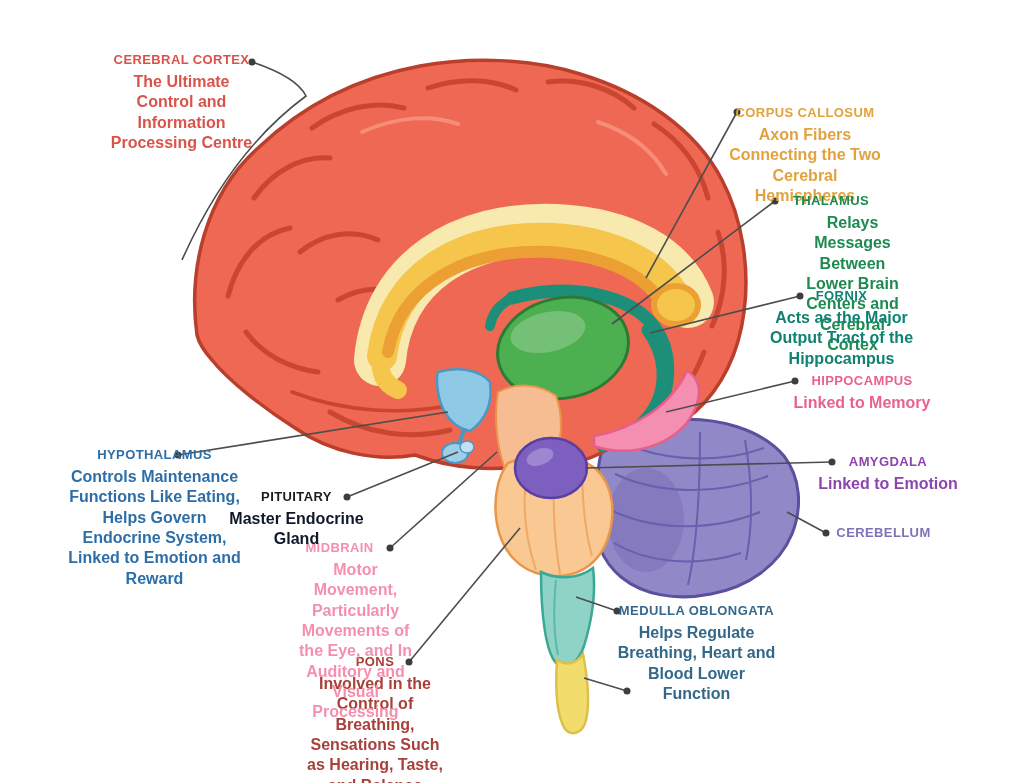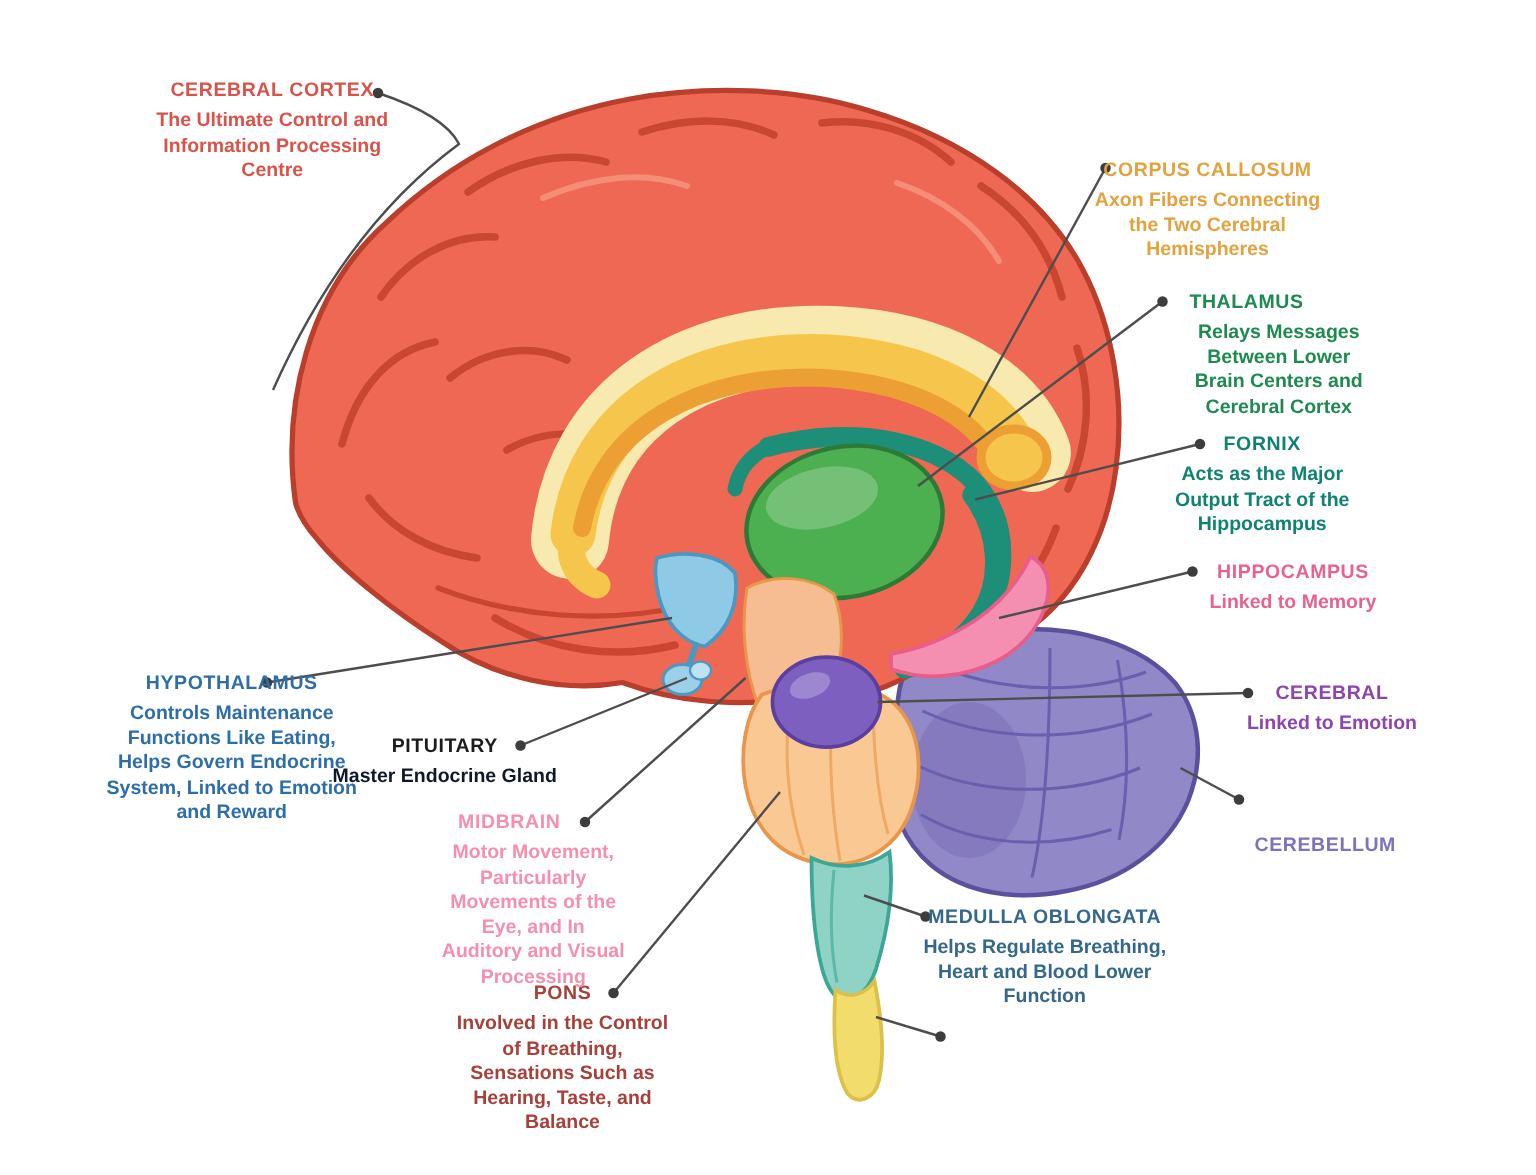--- a/index.html
+++ b/index.html
@@ -15,21 +15,21 @@
   svg.scene { position: absolute; left: 0; top: 0; }
   .label { position: absolute; text-align: center; }
   .label-title {
     font-size: 13px;
     font-weight: bold;
     letter-spacing: 0.4px;
     margin-bottom: 5px;
     white-space: nowrap;
   }
   .label-desc {
-    font-size: 13px;
+    font-size: 16px;
     font-weight: bold;
     line-height: 1.27;
   }
 </style>
 </head>
 <body>
 
 <div class="stage">
 
   <svg class="scene" width="1024" height="783" viewBox="0 0 1024 783">
@@ -189,25 +189,25 @@
     <div class="label-title" style="color: rgb(15, 130, 113);">FORNIX</div>
     <div class="label-desc" style="color: rgb(15, 130, 113);">Acts as the Major Output Tract of the Hippocampus</div>
   </div>
 
   <div class="label" style="left:782px; top:373px; width:160px;">
     <div class="label-title" style="color: rgb(232, 98, 142);">HIPPOCAMPUS</div>
     <div class="label-desc" style="color: rgb(232, 98, 142);">Linked to Memory</div>
   </div>
 
   <div class="label" style="left:808px; top:454px; width:160px;">
-    <div class="label-title" style="color: rgb(142, 68, 173);">CEREBRAL</div>
+    <div class="label-title" style="color: rgb(142, 68, 173);">AMYGDALA</div>
     <div class="label-desc" style="color: rgb(142, 68, 173);">Linked to Emotion</div>
   </div>
 
-  <div class="label" style="left:801px; top:525px; width:165px;margin-top:30px;">
+  <div class="label" style="left:801px; top:525px; width:165px;">
     <div class="label-title" style="color: rgb(123, 116, 184);">CEREBELLUM</div>
   </div>
 
   <div class="label" style="left:614px; top:603px; width:165px;">
     <div class="label-title" style="color: rgb(52, 104, 138);">MEDULLA OBLONGATA</div>
     <div class="label-desc" style="color: rgb(52, 104, 138);">Helps Regulate Breathing, Heart and Blood Lower Function</div>
   </div>
 
 
   <div class="label" style="left:300px; top:654px; width:150px;">

